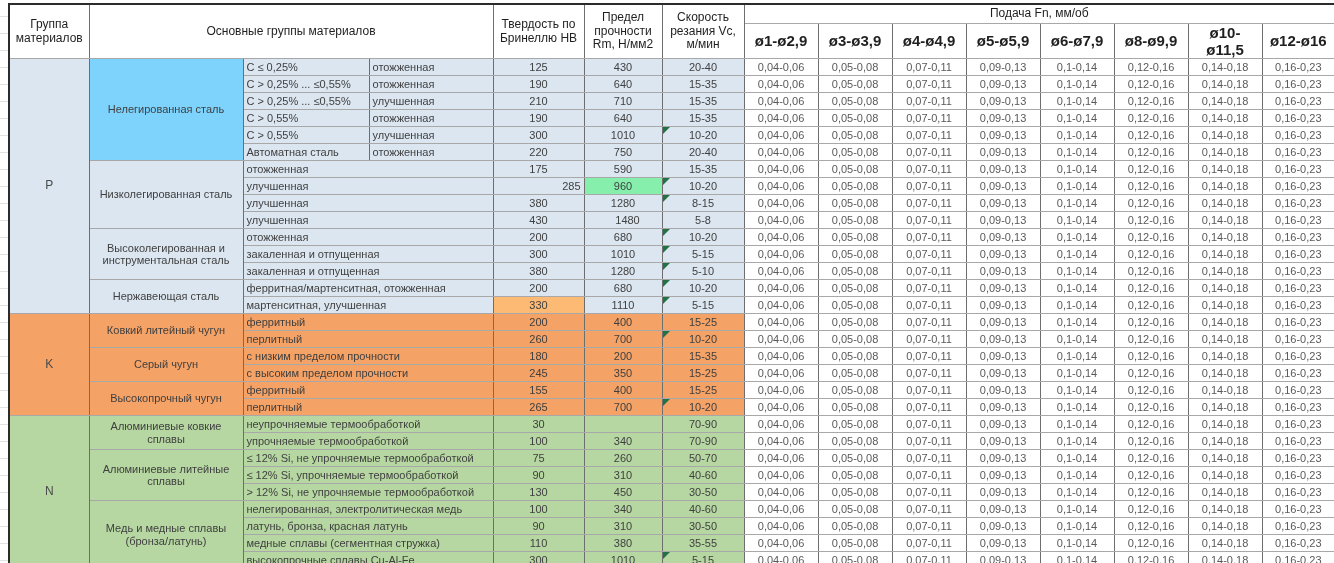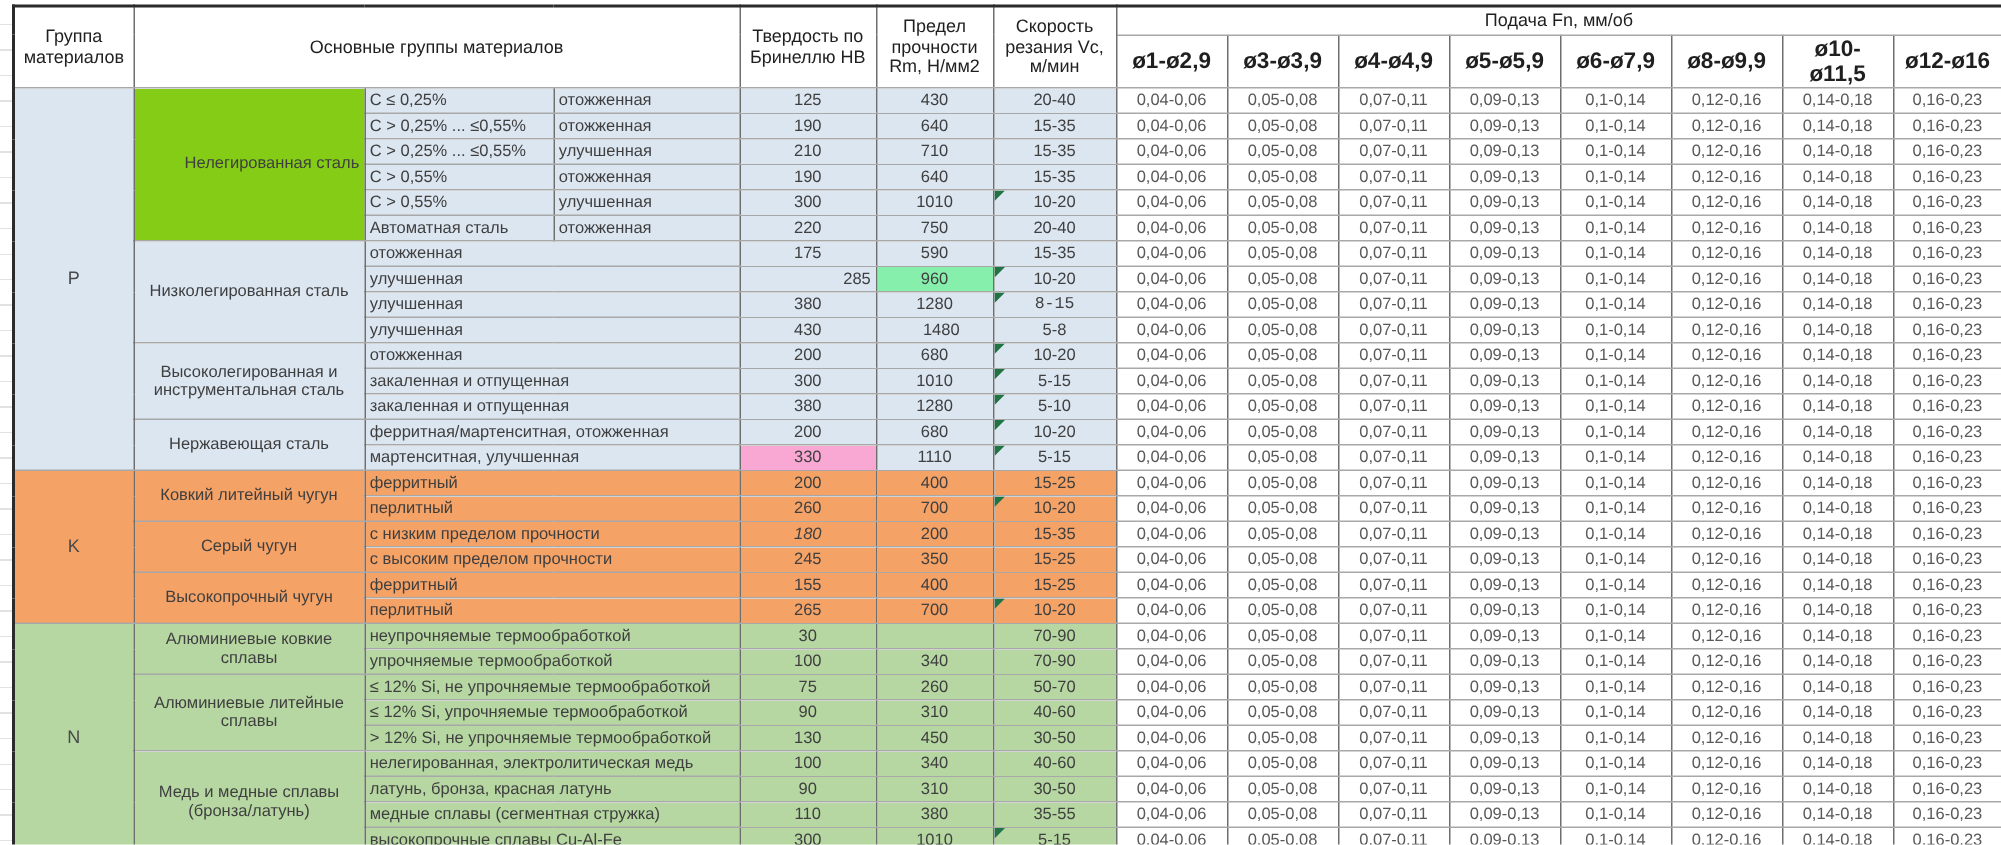--- a/index.html
+++ b/index.html
@@ -70,21 +70,21 @@
           <th class="dia">ø5-ø5,9</th>
           <th class="dia">ø6-ø7,9</th>
           <th class="dia">ø8-ø9,9</th>
           <th class="dia">ø10-ø11,5</th>
           <th class="dia">ø12-ø16</th>
         </tr>
     </thead>
     <tbody id="table-body">
         <tr class="group-start">
           <td class="c-group" rowspan="15" style="background: rgb(220, 230, 241);">P</td>
-          <td class="c-name" rowspan="6" style="background: #84cc16; text-align: right;">Нелегированная сталь</td>
+          <td class="c-name" rowspan="6" style="background: #7dd3fc;">Нелегированная сталь</td>
           <td class="c-sub" style="background: rgb(220, 230, 241);">C ≤ 0,25%</td>
           <td class="c-sub" style="background: rgb(220, 230, 241);">отожженная</td>
           <td class="c-num" style="background: rgb(220, 230, 241);">125</td>
           <td class="c-num" style="background: rgb(220, 230, 241);">430</td>
           <td class="c-num" style="background: rgb(220, 230, 241);">20-40</td>
           <td class="c-feed">0,04-0,06</td>
           <td class="c-feed">0,05-0,08</td>
           <td class="c-feed">0,07-0,11</td>
           <td class="c-feed">0,09-0,13</td>
           <td class="c-feed">0,1-0,14</td>
@@ -193,21 +193,21 @@
           <td class="c-feed">0,09-0,13</td>
           <td class="c-feed">0,1-0,14</td>
           <td class="c-feed">0,12-0,16</td>
           <td class="c-feed">0,14-0,18</td>
           <td class="c-feed">0,16-0,23</td>
         </tr>
         <tr>
           <td class="c-desc" colspan="2" style="background: rgb(220, 230, 241);">улучшенная</td>
           <td class="c-num" style="background: rgb(220, 230, 241);">380</td>
           <td class="c-num" style="background: rgb(220, 230, 241);">1280</td>
-          <td class="c-num" style="background: rgb(220, 230, 241); font-family: Liberation Mono, monospace;">8-15<span class="flag" style="border-top-color: rgb(33, 115, 70);"></span></td>
+          <td class="c-num" style="background: rgb(220, 230, 241);">8-15<span class="flag" style="border-top-color: rgb(33, 115, 70);"></span></td>
           <td class="c-feed">0,04-0,06</td>
           <td class="c-feed">0,05-0,08</td>
           <td class="c-feed">0,07-0,11</td>
           <td class="c-feed">0,09-0,13</td>
           <td class="c-feed">0,1-0,14</td>
           <td class="c-feed">0,12-0,16</td>
           <td class="c-feed">0,14-0,18</td>
           <td class="c-feed">0,16-0,23</td>
         </tr>
         <tr>
@@ -277,21 +277,21 @@
           <td class="c-feed">0,05-0,08</td>
           <td class="c-feed">0,07-0,11</td>
           <td class="c-feed">0,09-0,13</td>
           <td class="c-feed">0,1-0,14</td>
           <td class="c-feed">0,12-0,16</td>
           <td class="c-feed">0,14-0,18</td>
           <td class="c-feed">0,16-0,23</td>
         </tr>
         <tr>
           <td class="c-desc" colspan="2" style="background: rgb(220, 230, 241);">мартенситная, улучшенная</td>
-          <td class="c-num" style="background: #f9a8d4; margin-top: 44px;">330</td>
+          <td class="c-num" style="background: #fdba74; margin-top: 44px;">330</td>
           <td class="c-num" style="background: rgb(220, 230, 241);">1110</td>
           <td class="c-num" style="background: rgb(220, 230, 241);">5-15<span class="flag" style="border-top-color: rgb(33, 115, 70);"></span></td>
           <td class="c-feed">0,04-0,06</td>
           <td class="c-feed">0,05-0,08</td>
           <td class="c-feed">0,07-0,11</td>
           <td class="c-feed">0,09-0,13</td>
           <td class="c-feed">0,1-0,14</td>
           <td class="c-feed">0,12-0,16</td>
           <td class="c-feed">0,14-0,18</td>
           <td class="c-feed">0,16-0,23</td>
@@ -322,21 +322,21 @@
           <td class="c-feed">0,07-0,11</td>
           <td class="c-feed">0,09-0,13</td>
           <td class="c-feed">0,1-0,14</td>
           <td class="c-feed">0,12-0,16</td>
           <td class="c-feed">0,14-0,18</td>
           <td class="c-feed">0,16-0,23</td>
         </tr>
         <tr class="family-start">
           <td class="c-name" rowspan="2" style="background: rgb(244, 162, 102); margin-top: 47px;">Серый чугун</td>
           <td class="c-desc" colspan="2" style="background: rgb(244, 162, 102);">с низким пределом прочности</td>
-          <td class="c-num" style="background: rgb(244, 162, 102); font-style: italic;">180</td>
+          <td class="c-num" style="background: rgb(244, 162, 102);">180</td>
           <td class="c-num" style="background: rgb(244, 162, 102);">200</td>
           <td class="c-num" style="background: rgb(244, 162, 102);">15-35</td>
           <td class="c-feed">0,04-0,06</td>
           <td class="c-feed">0,05-0,08</td>
           <td class="c-feed">0,07-0,11</td>
           <td class="c-feed">0,09-0,13</td>
           <td class="c-feed">0,1-0,14</td>
           <td class="c-feed">0,12-0,16</td>
           <td class="c-feed">0,14-0,18</td>
           <td class="c-feed">0,16-0,23</td>

